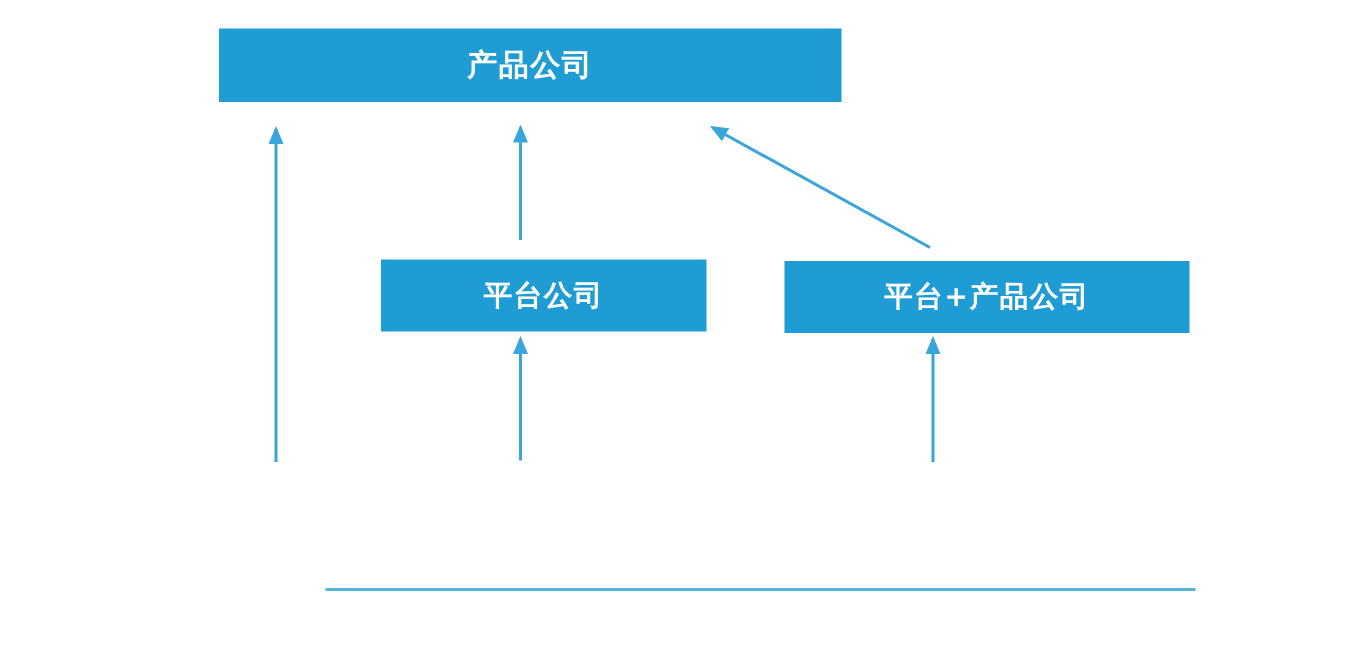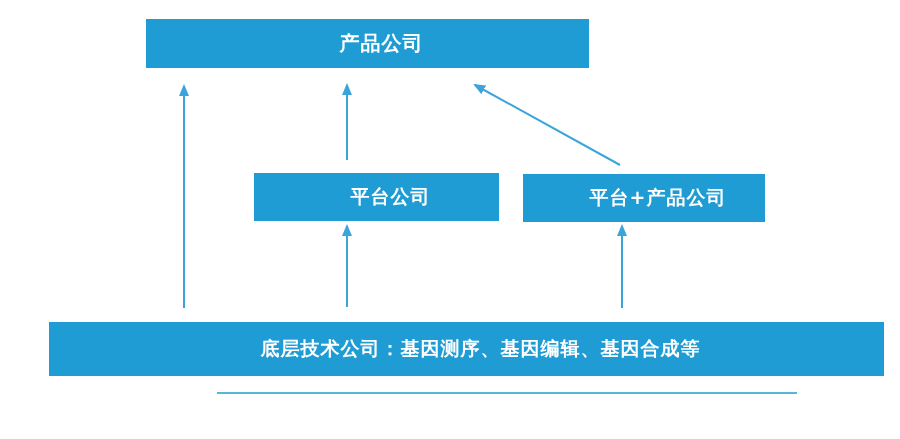--- a/index.html
+++ b/index.html
@@ -18,25 +18,24 @@
   .node {
     position: absolute;
     background: #1e9cd3;
     color: #ffffff;
     font-weight: bold;
     display: flex;
     align-items: center;
     justify-content: center;
     text-align: center;
     letter-spacing: 1px;
-    padding-left: 28px;
   }
   .node-product          { left: 146px; top: 19px;  width: 415px; height: 49px; font-size: 20px; }
   .node-platform         { left: 254px; top: 173px; width: 217px; height: 48px; font-size: 19px; }
-  .node-platform-product { left: 523px; top: 174px; width: 214px; height: 48px; font-size: 19px; }
+  .node-platform-product { left: 523px; top: 174px; width: 270px; height: 48px; font-size: 19px; }
   .node-base-tech        { left: 49px;  top: 322px; width: 807px; height: 54px; font-size: 19px; }
   .arrow-layer {
     position: absolute;
     left: 0; top: 0;
     width: 900px;
     height: 439px;
     pointer-events: none;
   }
   .divider {
     position: absolute;
@@ -69,17 +68,16 @@
 
     <line x1="620" y1="165" x2="475" y2="85" stroke-width="2" marker-end="url(#ah)" stroke="#3aa5da"></line>
   </svg>
 
   <div class="node node-product">产品公司</div>
 
   <div class="node node-platform">平台公司</div>
 
   <div class="node node-platform-product">平台+产品公司</div>
 
-  <div class="node node-base-tech">底层技术公司：基因测序、基因编辑、基因合成等</div>
 
   <div class="divider"></div>
 
 </div>
 
 </body></html>

